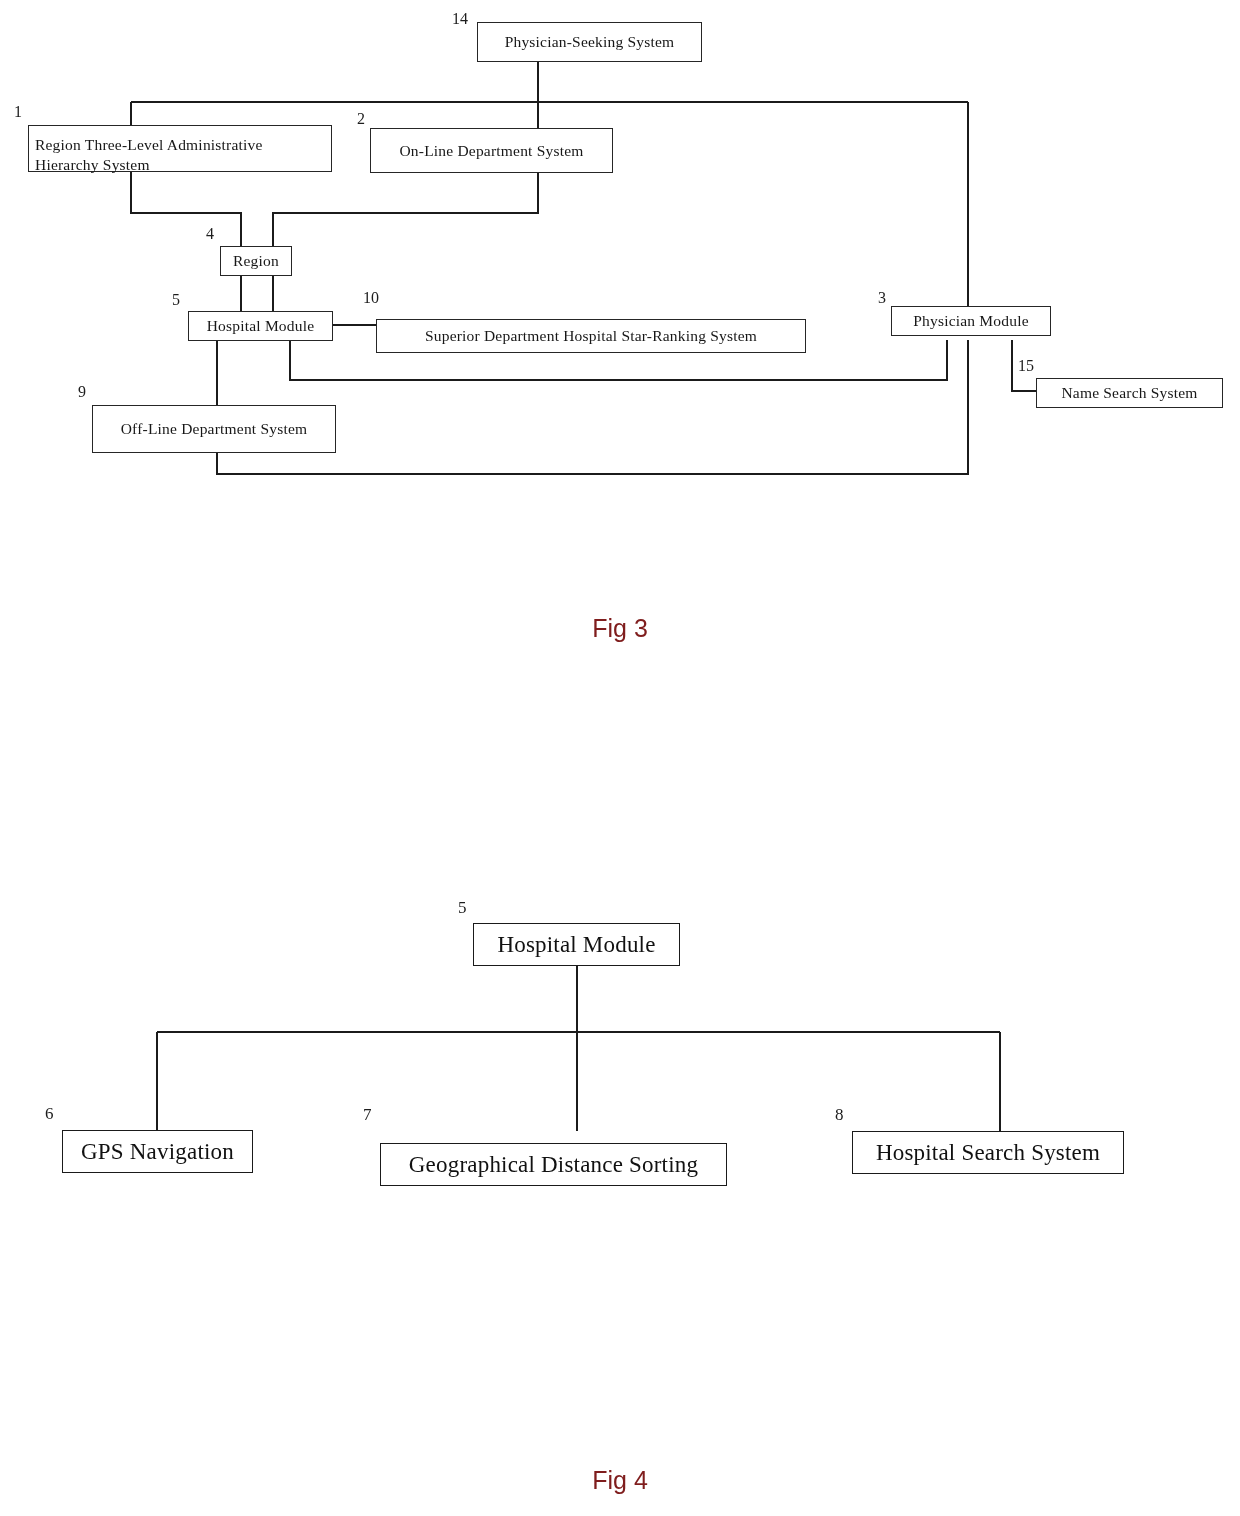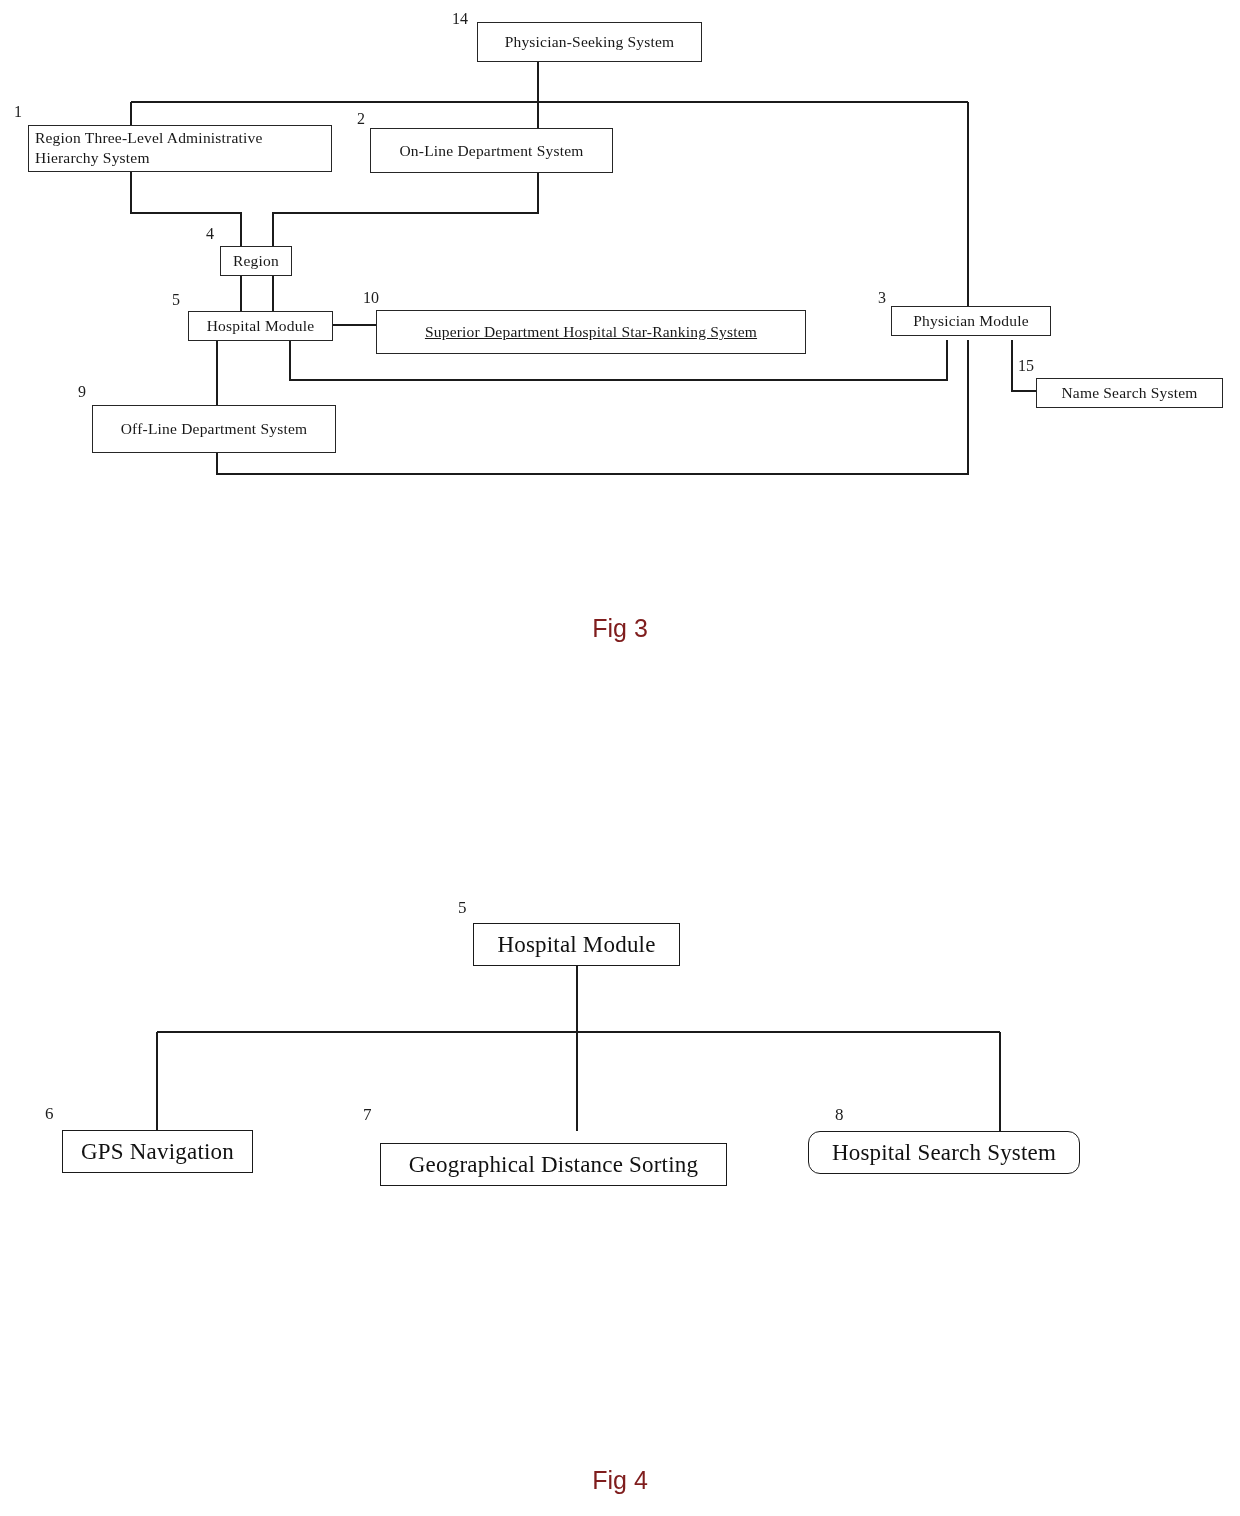--- a/index.html
+++ b/index.html
@@ -54,24 +54,24 @@
     width: 100%;
   }
 
   
   .fig3 .node {
     font-size: 15.5px;
     color: #171717;
     border-color: #262626;
   }
   .fig3 .node.multiline {
-    align-items: flex-end;
+    align-items: flex-start;
     justify-content: flex-start;
     text-align: left;
-    padding: 3px 6px;
+    padding: 9px 6px;
   }
   .fig3 .node.multiline .node-label {
     text-align: left;
   }
 
   
   .fig4 .node {
     font-size: 23px;
     color: #111111;
     border-color: #1a1a1a;
@@ -157,21 +157,21 @@
     <div class="node" style="left:220px; top:246px; width:72px; height:29px;">
       <span class="node-label">Region</span>
     </div>
     <div class="ref" style="left:206px; top:225px;">4</div>
 
     <div class="node" style="left:188px; top:311px; width:145px; height:29px;">
       <span class="node-label">Hospital Module</span>
     </div>
     <div class="ref" style="left:172px; top:291px;">5</div>
 
-    <div class="node" style="left:376px; top:310px; width:430px; height:44px;text-decoration:underline;">
+    <div class="node" style="left:376px; top:319px; width:430px; height:34px;">
       <span class="node-label">Superior Department Hospital Star-Ranking System</span>
     </div>
     <div class="ref" style="left:363px; top:289px;">10</div>
 
     <div class="node" style="left:891px; top:306px; width:160px; height:29px;">
       <span class="node-label">Physician Module</span>
     </div>
     <div class="ref" style="left:878px; top:289px;">3</div>
 
     <div class="node" style="left:1036px; top:378px; width:187px; height:28px;">
@@ -210,21 +210,21 @@
     <div class="node" style="left:62px; top:1130px; width:191px; height:43px;">
       <span class="node-label">GPS Navigation</span>
     </div>
     <div class="ref" style="left:45px; top:1104px;">6</div>
 
     <div class="node" style="left:380px; top:1131px; width:347px; height:43px;margin-top:12px;">
       <span class="node-label">Geographical Distance Sorting</span>
     </div>
     <div class="ref" style="left:363px; top:1105px;">7</div>
 
-    <div class="node" style="left:808px; top:1131px; width:272px; height:43px;border-radius:12px;">
+    <div class="node" style="left:852px; top:1131px; width:272px; height:43px;">
       <span class="node-label">Hospital Search System</span>
     </div>
     <div class="ref" style="left:835px; top:1105px;">8</div>
 
     <div class="caption" style="left:0px; top:1466px; width:1240px;">Fig 4</div>
   </div>
 
 </div>
 
 </body></html>

